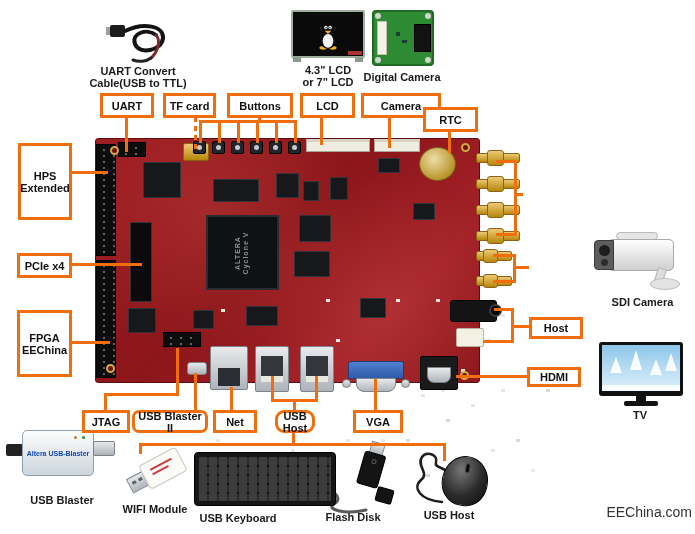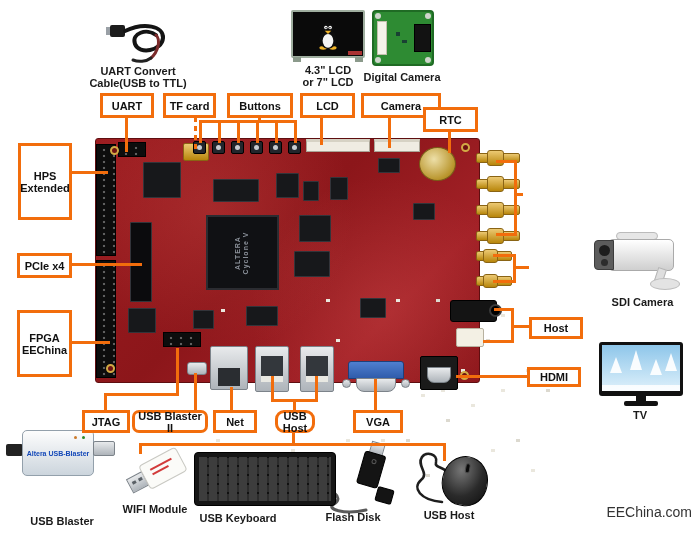--- a/index.html
+++ b/index.html
@@ -344,20 +344,20 @@
     </div>
   </div>
 
   <div class="cap" style="left:75px;top:65px;width:126px">UART Convert
 Cable(USB to TTL)</div>
   <div class="cap" style="left:291px;top:64px;width:74px">4.3" LCD
 or 7" LCD</div>
   <div class="cap" style="left:352px;top:71px;width:100px">Digital Camera</div>
   <div class="cap" style="left:600px;top:296px;width:85px">SDI Camera</div>
   <div class="cap" style="left:615px;top:409px;width:50px">TV</div>
-  <div class="cap" style="left:10px;top:515px;width:104px">USB Blaster</div>
+  <div class="cap" style="left:10px;top:494px;width:104px">USB Blaster</div>
   <div class="cap" style="left:110px;top:503px;width:90px">WIFI Module</div>
   <div class="cap" style="left:183px;top:512px;width:110px">USB Keyboard</div>
   <div class="cap" style="left:318px;top:511px;width:70px">Flash Disk</div>
   <div class="cap" style="left:412px;top:509px;width:74px">USB Host</div>
 
   <div id="watermark">EEChina.com</div>
 </div>
 
 </body></html>

